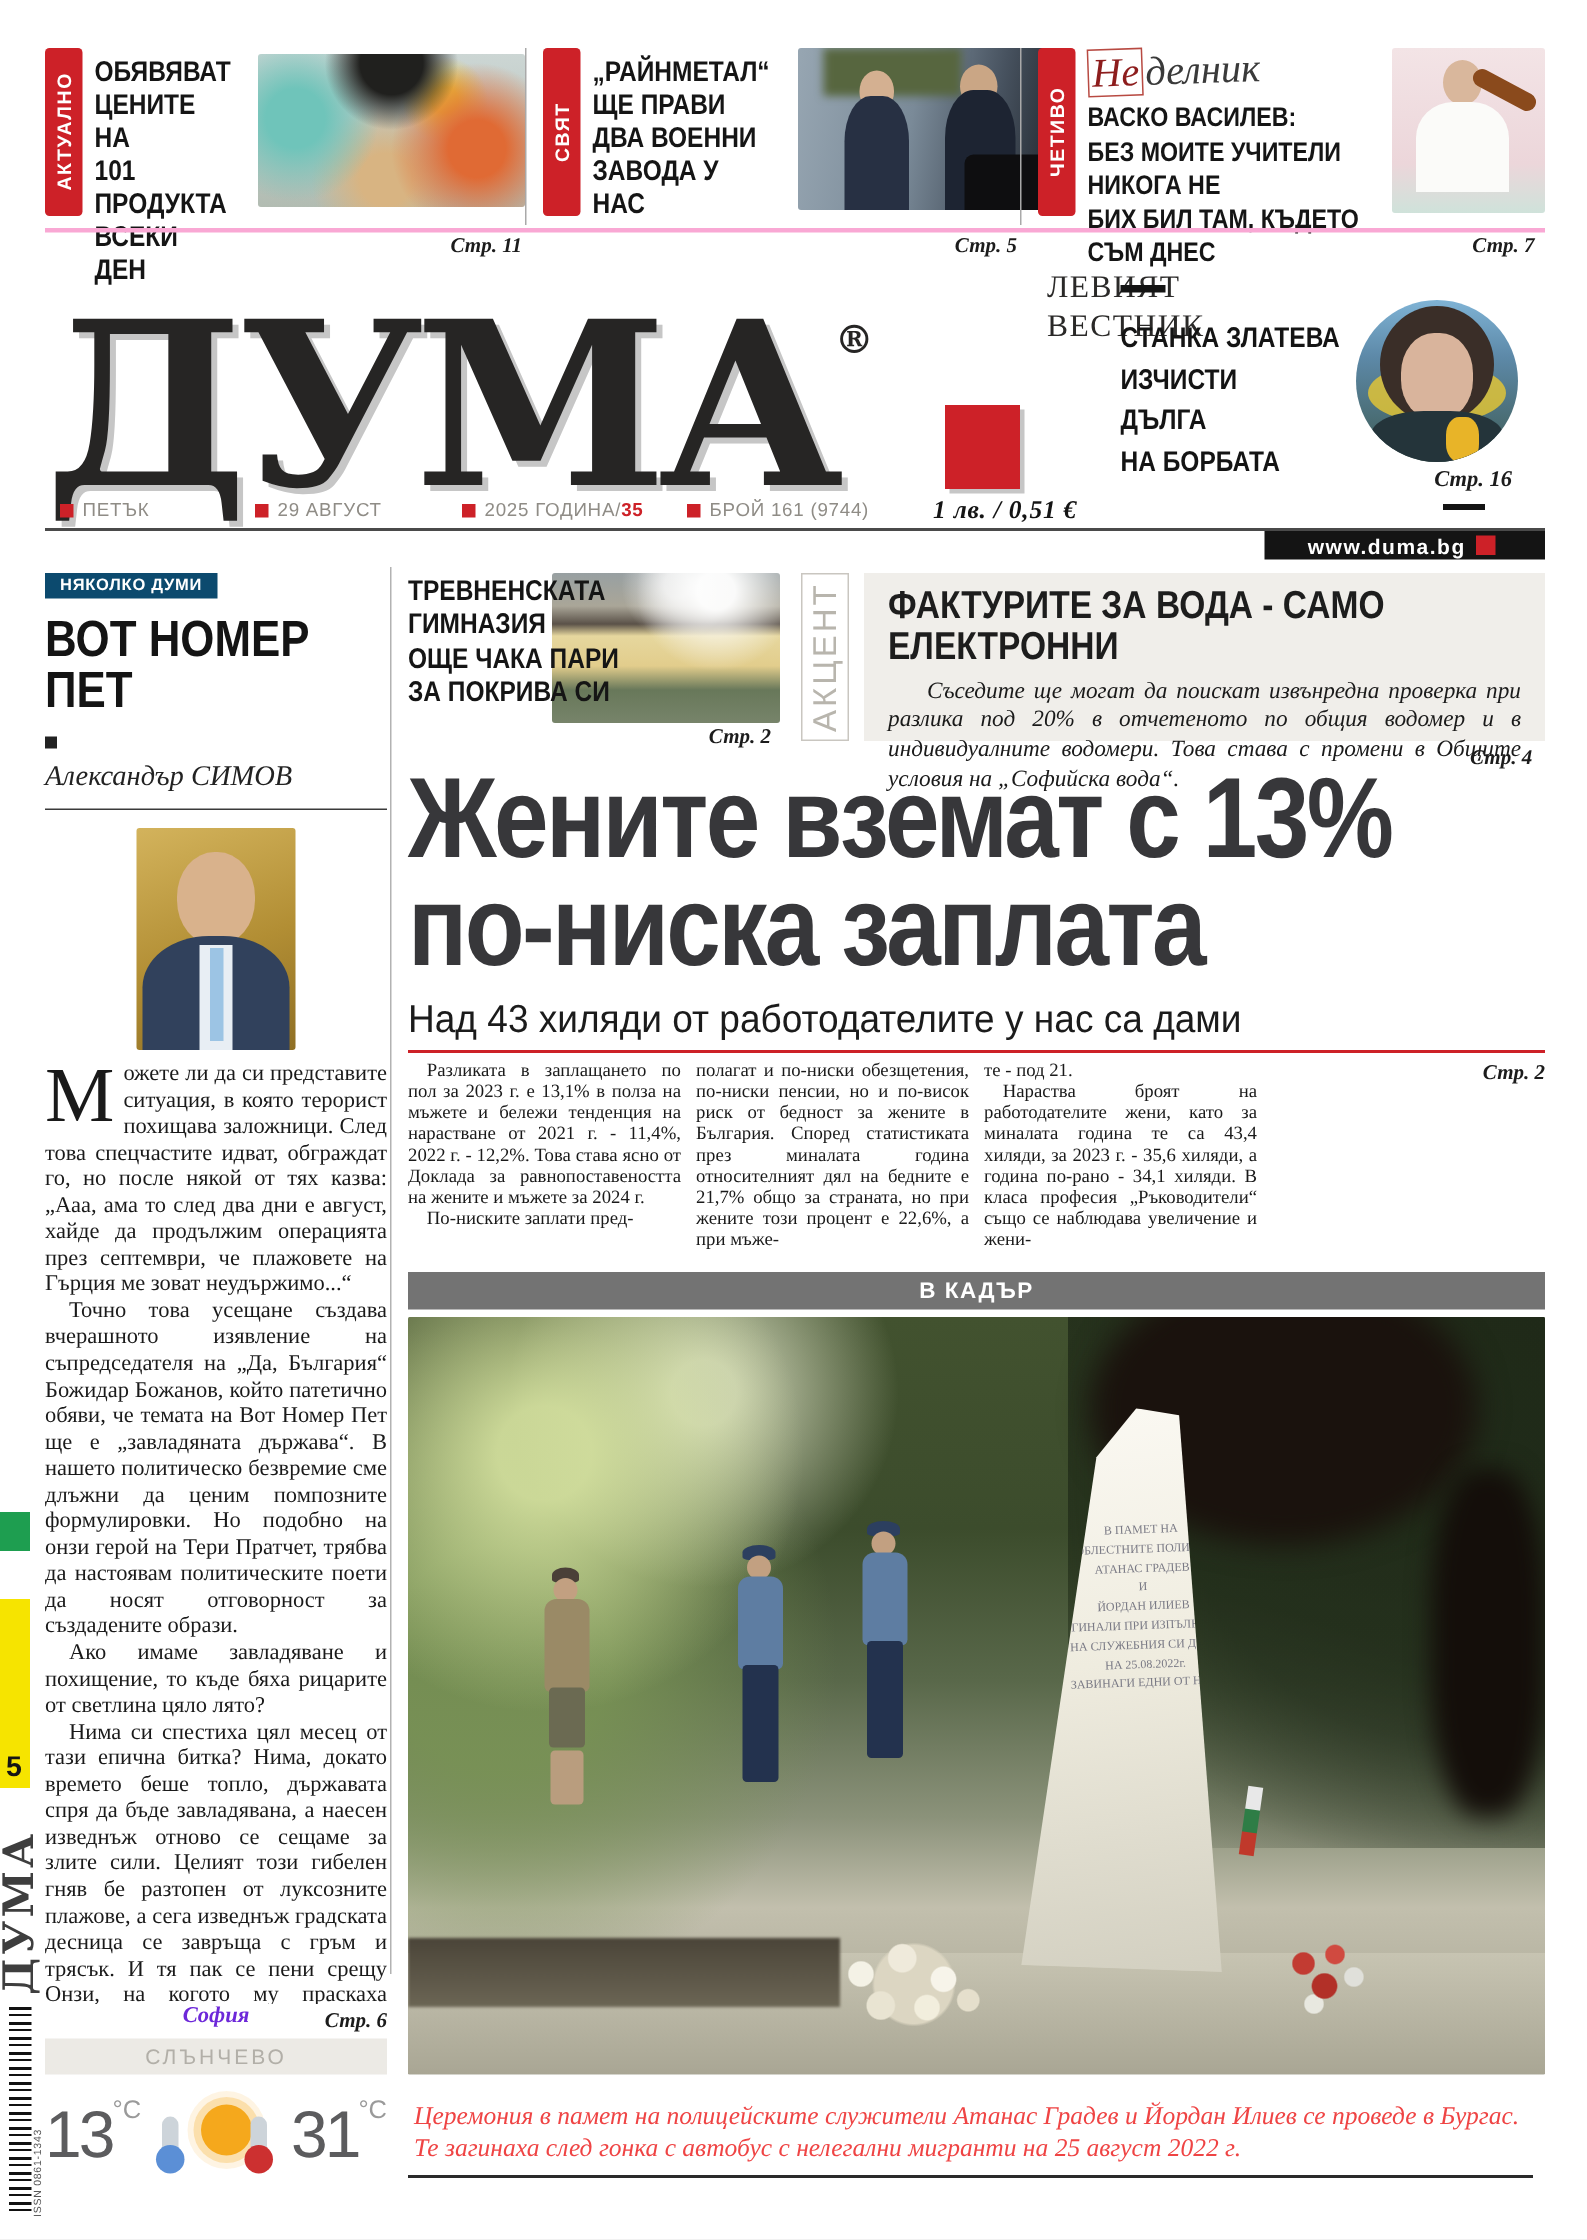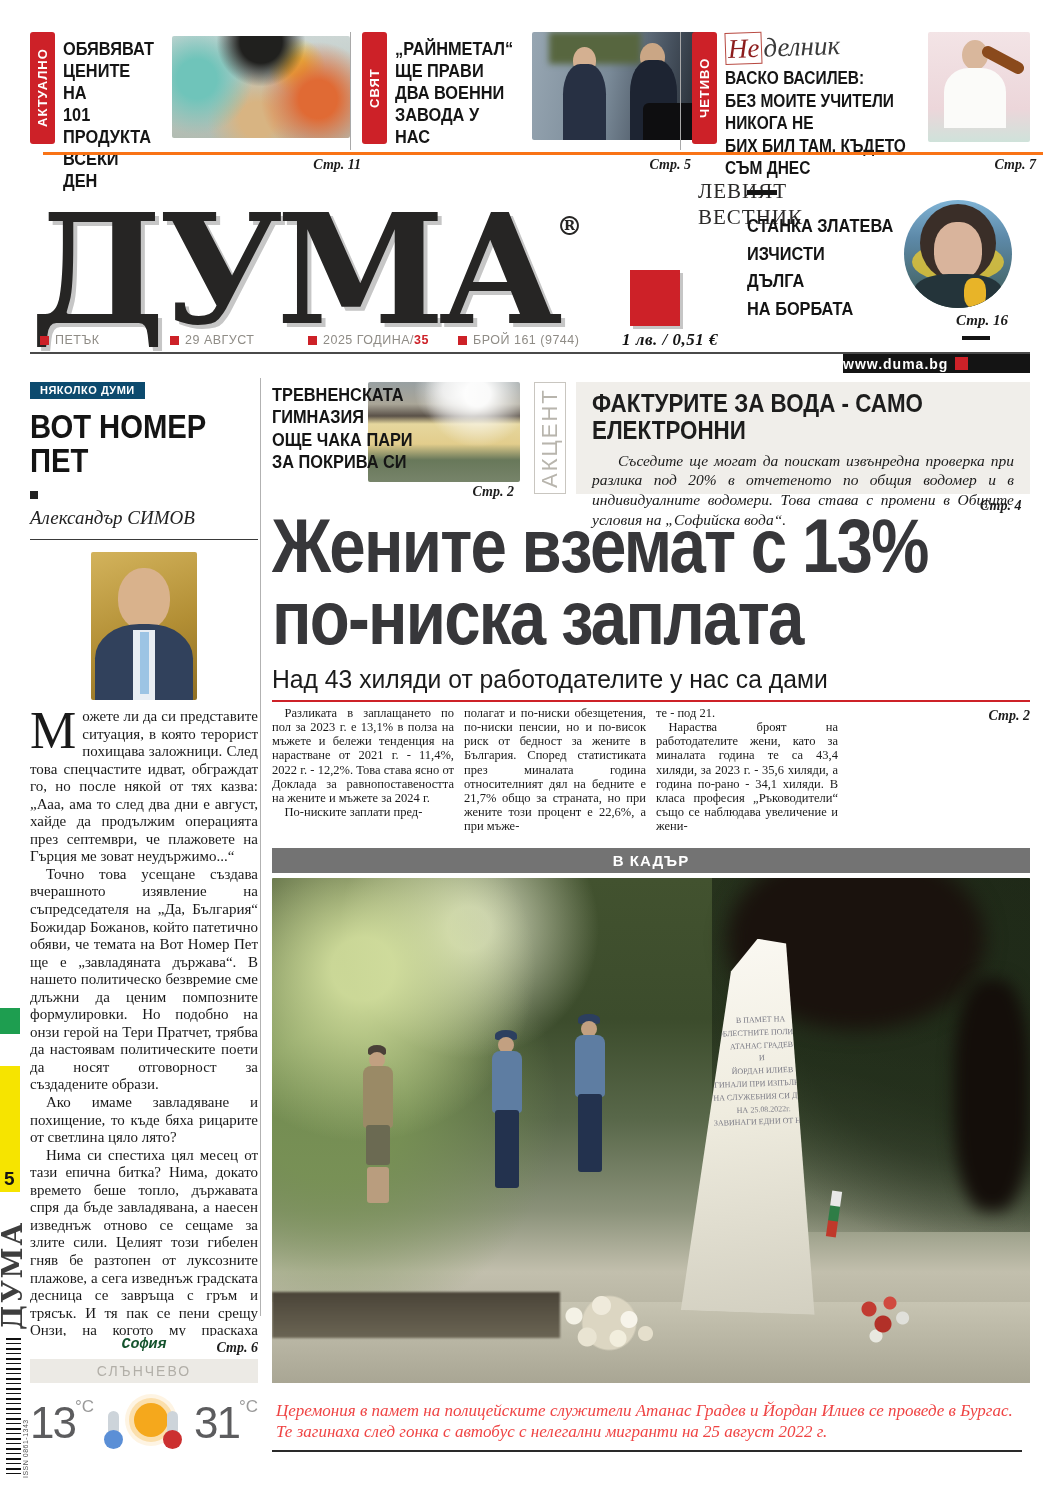--- a/index.html
+++ b/index.html
@@ -16,21 +16,21 @@
   .teaser{position:relative;display:flex;}
   .t1{width:320px;}
   .t2{width:330px;border-left:1px solid #a9a9a9;padding-left:11px;box-sizing:border-box;}
   .t3{width:350px;border-left:1px solid #a9a9a9;padding-left:11px;box-sizing:border-box;}
   .vlabel{width:25px;height:112px;background:#cd2128;border-radius:3px;color:#fff;
           font-weight:bold;font-size:13px;letter-spacing:1px;
           writing-mode:vertical-rl;transform:rotate(180deg);
           display:flex;align-items:center;justify-content:center;flex:none;}
   .t-head{font-size:19px;line-height:1.16;color:#151515;margin:6px 0 0 8px;width:140px;}
   .t-photo{flex:none;border-radius:2px;}
-  .pagerow{position:absolute;left:43px;top:152px;width:1000px;border-top:3px solid #f97316;
+  .pagerow{position:absolute;left:30px;top:152px;width:1000px;border-top:3px solid #f9a8d4;
            display:flex;}
   .pagerow .pr{text-align:right;padding-top:2px;box-sizing:border-box;}
 
   
   .masthead{position:absolute;left:30px;top:172px;width:1000px;height:158px;}
   .logo{position:absolute;left:0;top:-32px;font-family:"DejaVu Serif",serif;font-weight:bold;
         font-size:152px;letter-spacing:-6px;color:#262524;
         text-shadow:4px 4px 0 #c6c6c6, 2px 2px 0 #ffffff;margin-top:40px;}
   .logo .reg{font-size:26px;letter-spacing:0;vertical-align:88px;text-shadow:none;color:#262524;}
   .logo-dot{position:absolute;left:600px;top:98px;width:50px;height:56px;background:#cd2128;
@@ -54,21 +54,21 @@
   
   .dateline{position:absolute;left:30px;top:333px;width:1000px;height:16px;
             font-size:12.5px;color:#8f8c86;letter-spacing:.5px;}
   .dl-item{position:absolute;top:0;display:flex;align-items:center;gap:6px;}
   .dl-sq{width:9px;height:9px;background:#cd2128;flex:none;}
   .dl-red{color:#cd2128;font-weight:bold;}
   .dl-price{position:absolute;left:592px;top:-3px;font-family:"Liberation Serif",serif;
             font-style:italic;font-weight:bold;font-size:17px;color:#141414;}
   .mast-rule{position:absolute;left:30px;top:352px;width:1000px;border-top:2px solid #4a4a4a;}
   .www{position:absolute;left:843px;top:354px;width:187px;height:19px;background:#141414;color:#fff;
-       display:flex;align-items:center;justify-content:flex-start;gap:7px;
+       display:flex;align-items:center;justify-content:center;gap:7px;
        font-weight:bold;font-size:14px;letter-spacing:1px;padding-right:4px;box-sizing:border-box;}
   .www .sq{width:13px;height:13px;background:#cd2128;flex:none;}
 
   
   .col-divider{position:absolute;left:260px;top:378px;height:938px;border-left:1px solid #b2b2b2;}
 
   
   .opinion{position:absolute;left:30px;top:380px;width:228px;}
   .op-tag{display:inline-block;background:#0c4a6e;color:#fff;font-weight:bold;font-size:11px;
           padding:2px 10px 3px;letter-spacing:.5px;}
@@ -84,21 +84,21 @@
   .op-photo .tie{position:absolute;left:49px;top:80px;width:9px;height:62px;background:#9cc4e4;}
   .op-article{font-family:"Liberation Serif",serif;font-size:15px;line-height:1.17;
               text-align:justify;color:#1a1a1a;margin-top:4px;height:628px;overflow:hidden;}
   .op-article p{margin:0;text-indent:16px;}
   .op-article p.first{text-indent:0;}
   .op-article p.first::first-letter{float:left;font-size:52px;line-height:.82;padding:2px 6px 0 0;font-family:"Liberation Serif",serif;}
   .op-page{text-align:right;margin-top:4px;}
 
   
   .weather{position:absolute;left:30px;top:1336px;width:228px;text-align:center;}
-  .w-city{font-family:Liberation Mono, monospace;font-style:italic;font-weight:bold;font-size:15px;color:#14532d;}
+  .w-city{font-family:Liberation Serif, serif;font-style:italic;font-weight:bold;font-size:15px;color:#6d28d9;}
   .w-bar{margin-top:6px;background:#eceae5;color:#b2afa8;font-size:14px;letter-spacing:2px;padding:4px 0;}
   .w-temps{position:relative;height:72px;margin-top:6px;}
   .w-temp{position:absolute;top:8px;font-size:44px;color:#5c5c5e;letter-spacing:-2px;}
   .w-temp .unit{font-size:17px;color:#9a9a9a;vertical-align:26px;letter-spacing:0;}
   .w-low{left:0;}
   .w-high{right:0;}
   .thermo{position:absolute;top:22px;width:11px;height:26px;border-radius:6px;background:#cdd4da;}
   .thermo::after{content:"";position:absolute;left:-4px;bottom:-12px;width:19px;height:19px;border-radius:50%;}
   .th-blue{left:78px;}  .th-blue::after{background:#5b8fd6;}
   .th-red{right:80px;}  .th-red::after{background:#cc3030;}

